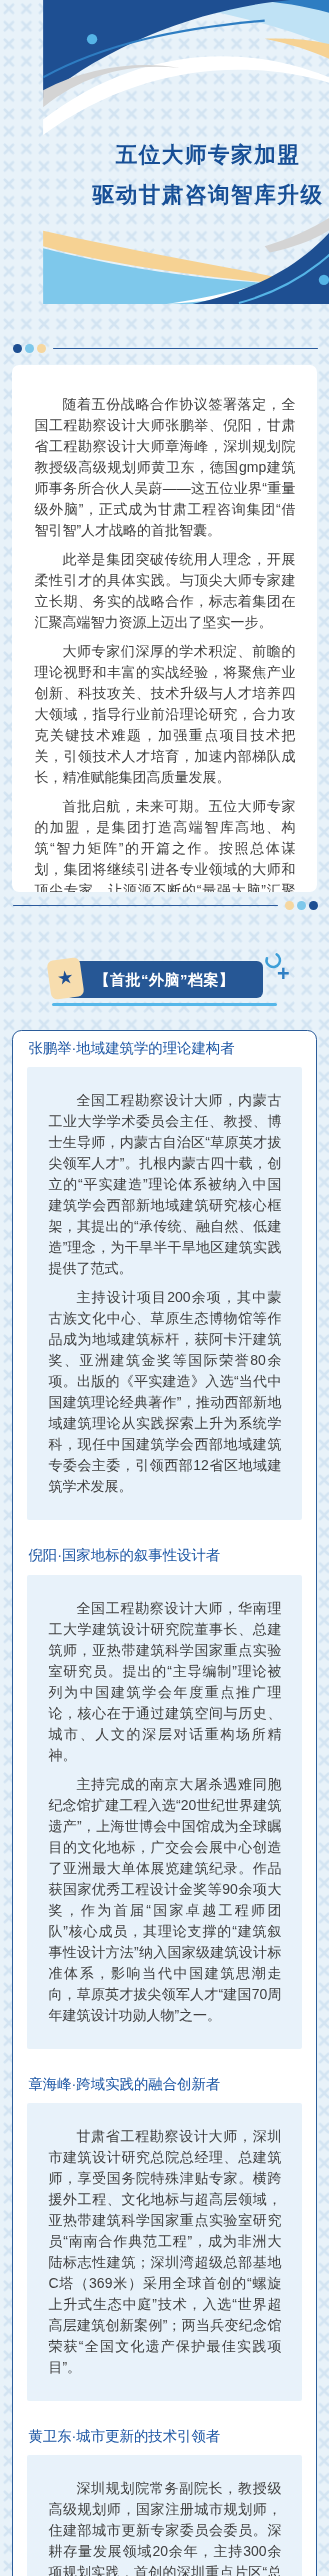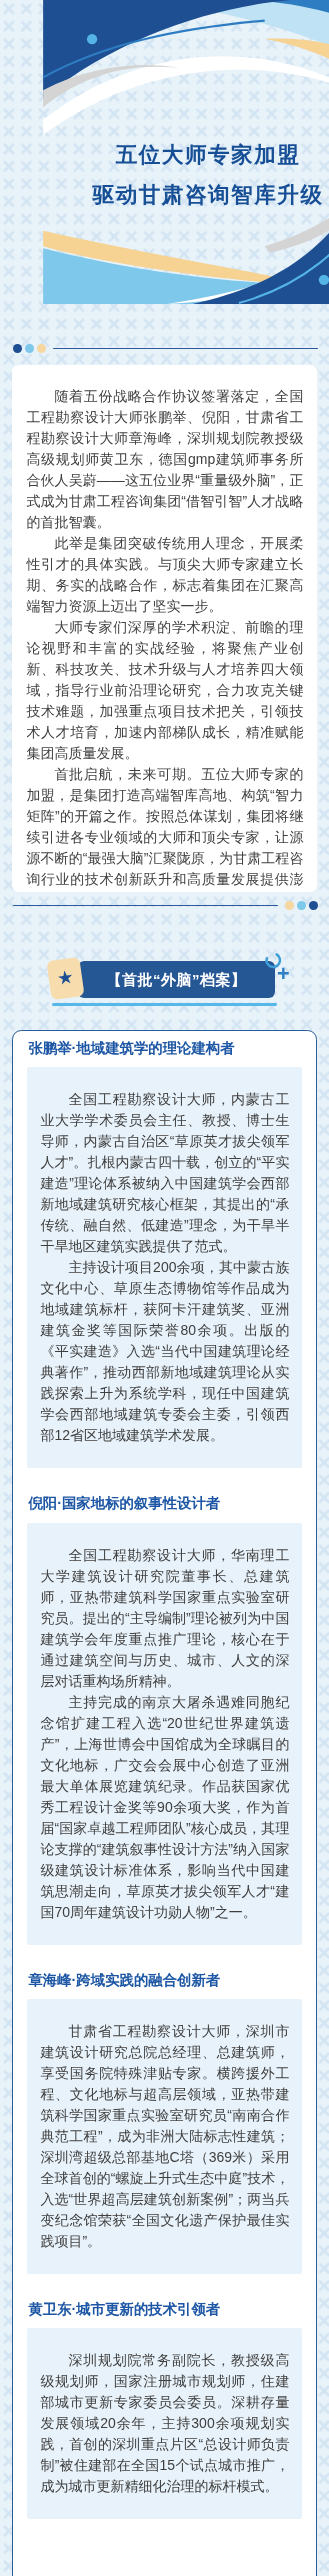--- a/index.html
+++ b/index.html
@@ -27,26 +27,26 @@
   .divider .rule{flex:1; height:1.5px; background:#2a5a9c; border-radius:1px;}
   .divider .lead{width:7.2px; flex:0 0 auto;}
   
   .intro-card{
     position:absolute; top:365px; left:12.4px; width:305px; height:527px;
     background:#ffffff; border-radius:7.2px; box-sizing:border-box;
     padding:20.6px 14px; z-index:1; overflow:hidden;
   }
   .intro-card p, .pbox p{
     font-size:14px; line-height:21px; color:#3f3f3f;
-    text-align:justify; text-indent:2em; margin:0;
+    text-align:justify; text-indent:2em; margin:8px;
   }
   
   .badge-wrap{position:absolute; top:951px; left:0; width:330px; height:62px; z-index:2;}
   .badge-banner{
-    position:absolute; left:78px; top:10.3px; width:197px; height:37px;
+    position:absolute; left:66px; top:10.3px; width:197px; height:37px;
     background:#265795; border-radius:6.2px; color:#ffffff;
     font-size:15px; font-weight:bold; text-align:center; line-height:37px;
     letter-spacing:0.5px;
   }
   .badge-square{
     position:absolute; left:49px; top:8.2px; width:33px; height:39px;
     background:#f7ddae; border-radius:6.2px; transform:rotate(-8deg);
     display:flex; align-items:center; justify-content:center;
   }
   .badge-star{color:#1e4f92; font-size:18.5px; line-height:1;}
@@ -60,24 +60,24 @@
     background:#56b7e9; border-radius:1.5px;
   }
   
   .profiles-card{
     position:absolute; top:1030px; left:12.4px; width:305px; height:2291px;
     background:#ffffff; border:1.5px solid #2b5c9a; border-radius:9.3px;
     box-sizing:border-box; padding:6.2px 14px 49px; z-index:1; overflow:hidden;
   }
   .profile-section{margin-bottom:24px;}
   .profile-heading{
-    font-size:14.4px; font-weight:bold; color:#1c56a4;
+    font-size:14.4px; font-weight:normal; color:#1c56a4;
     margin:0 0 7.2px 1px; line-height:23px;
   }
-  .pbox{background:#e8f2fa; border-radius:2.1px; padding:22px 13px;}
+  .pbox{background:#e8f2fa; border-radius:2.1px; padding:15px 13px;}
 </style>
 </head>
 <body>
 
 <div class="page">
 
   <svg class="bg-pattern" width="330" height="3364" viewBox="0 0 640 6530">
     <defs>
       <pattern id="xpat" width="34" height="34" patternUnits="userSpaceOnUse">
         <path d="M9,9 L25,25 M25,9 L9,25" stroke="#d3e4f2" stroke-width="5" stroke-linecap="round"></path>

